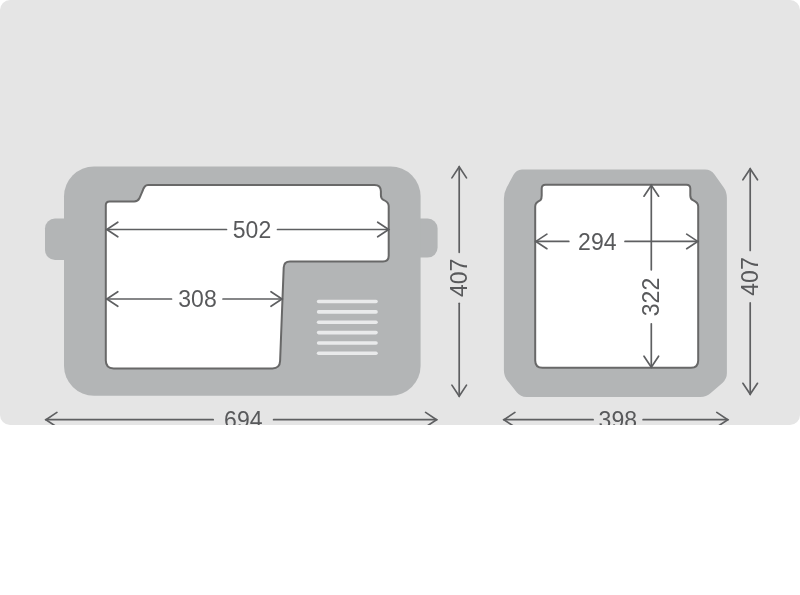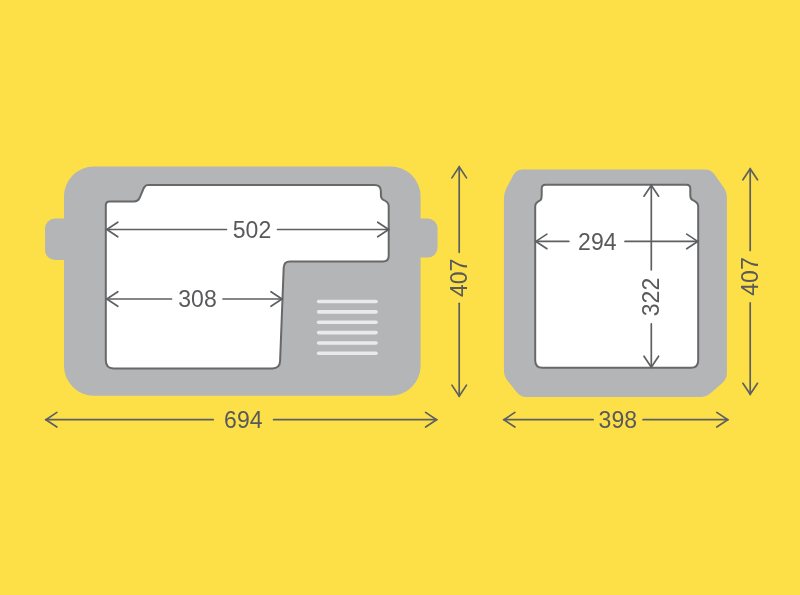--- a/index.html
+++ b/index.html
@@ -1,16 +1,16 @@
 <!DOCTYPE html>
 <html><head>
 <meta charset="utf-8">
 <style>
   html,body{margin:0;padding:0;background:#ffffff;}
-  .wrap{width:800px;height:595px;background:#fde047;}
+  .wrap{width:800px;height:425px;background:#e5e5e5;border-radius:10px;}
   text{font-family:"Liberation Sans",sans-serif;font-size:23px;fill:#58595b;}
 </style>
 </head>
 <body>
 <div class="wrap">
 <svg width="800" height="595" viewBox="0 0 800 595" xmlns="http://www.w3.org/2000/svg">
 
   <rect x="45" y="218.6" width="32" height="41.4" rx="10" ry="10" fill="#b3b5b6"></rect>
 
   <rect x="406" y="218.6" width="31.6" height="39" rx="10" ry="10" fill="#b3b5b6"></rect>

